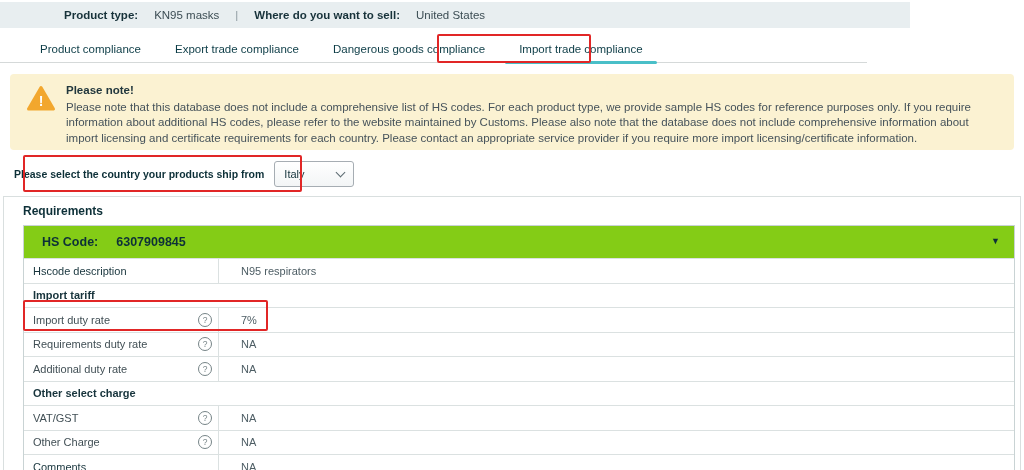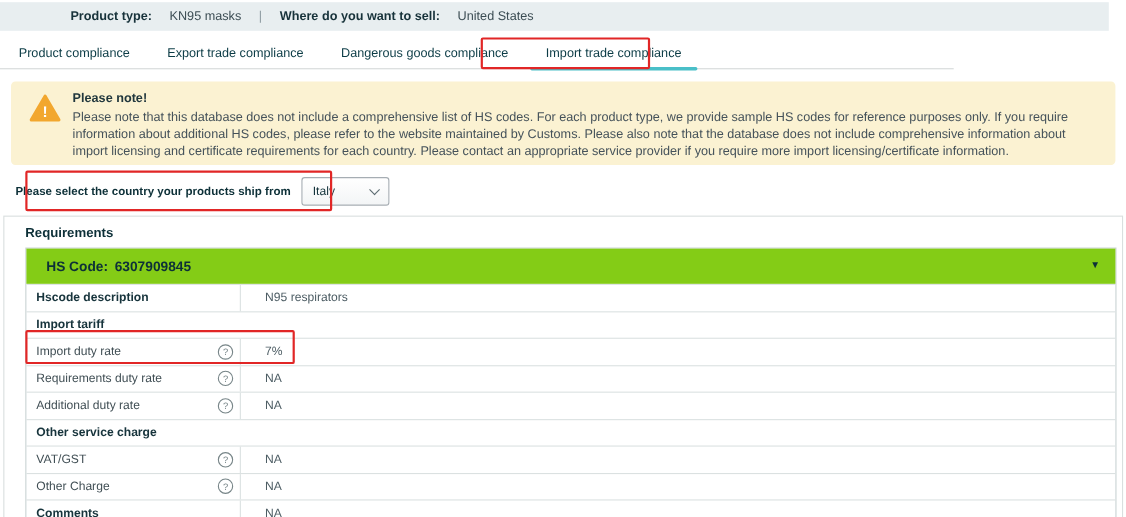--- a/index.html
+++ b/index.html
@@ -3,32 +3,32 @@
 <meta charset="utf-8">
 <style>
   html,body{margin:0;padding:0;}
   body{
     width:1024px;height:470px;position:relative;overflow:hidden;
     background:#ffffff;font-family:"Liberation Sans",sans-serif;
     -webkit-font-smoothing:antialiased;color:#31434a;
   }
   
   .topbar{
-    position:absolute;top:2px;left:0;width:1008px;height:26px;
+    position:absolute;top:2px;left:0;width:910px;height:26px;
     background:#e8eef0;display:flex;align-items:center;
     padding-left:64px;box-sizing:border-box;font-size:11.5px;
   }
   .topbar .lbl{font-weight:bold;color:#17323a;}
   .topbar .val{margin-left:16px;color:#3c4d54;}
   .topbar .sep{margin:0 16px;color:#8d9aa0;}
   
   .tabs-row{
     position:absolute;top:36px;left:0;width:867px;height:27px;
     border-bottom:1px solid #d5d9d9;display:flex;align-items:stretch;
-    padding-left:5px;box-sizing:border-box;font-size:11.5px;
+    padding-left:28px;box-sizing:border-box;font-size:11.5px;
   }
   .tab{
     padding:0 12px;margin-right:10px;line-height:26px;color:#0c3c46;
     position:relative;cursor:pointer;white-space:nowrap;
   }
   .tab.active::after{
     content:"";position:absolute;left:-2px;right:-2px;bottom:-2px;height:3px;
     background:#49bfc8;border-radius:2px;
   }
   
@@ -66,30 +66,30 @@
   }
   .table{
     position:absolute;top:28px;left:19px;width:992px;
     border:1px solid #c9d3d4;box-sizing:border-box;background:#fff;
   }
   .thead{
     height:32px;background:#84cc16;display:flex;align-items:center;
     padding-left:18px;font-size:12.5px;font-weight:bold;color:#0d3038;
     position:relative;
   }
-  .thead .hs-val{margin-left:6px;}
+  .thead .hs-val{margin-left:18px;}
   .caret{
     position:absolute;right:14px;top:10px;font-size:9px;color:#0d3038;cursor:pointer;
   }
   .trow{height:23.5px;border-top:1px solid #dbe1e1;display:flex;font-size:11px;}
   .tlabel{
     width:195px;box-sizing:border-box;border-right:1px solid #dbe1e1;
     display:flex;align-items:center;padding-left:9px;color:#414f55;position:relative;
   }
-  .tlabel.bold{font-weight:bold;color:#17343c;}
+  .tlabel.bold{font-weight:normal;color:#17343c;}
   .help{
     position:absolute;right:6px;top:50%;margin-top:-7px;
     width:12px;height:12px;border:1px solid #768487;border-radius:50%;
     font-size:8.5px;line-height:12px;text-align:center;color:#768487;cursor:pointer;
   }
   .tvalue{flex:1;display:flex;align-items:center;padding-left:22px;color:#4d5d64;}
   .tsection{
     width:100%;display:flex;align-items:center;padding-left:9px;
     font-weight:bold;color:#17343c;text-align:center;
   }
@@ -176,21 +176,21 @@
 
     <div class="trow">
       <div class="tlabel">
         <span>Additional duty rate</span>
         <span class="help">?</span>
       </div>
       <div class="tvalue">NA</div>
     </div>
 
     <div class="trow">
-      <div class="tsection">Other service charge</div>
+      <div class="tsection">Other select charge</div>
     </div>
 
     <div class="trow">
       <div class="tlabel">
         <span>VAT/GST</span>
         <span class="help">?</span>
       </div>
       <div class="tvalue">NA</div>
     </div>
 

